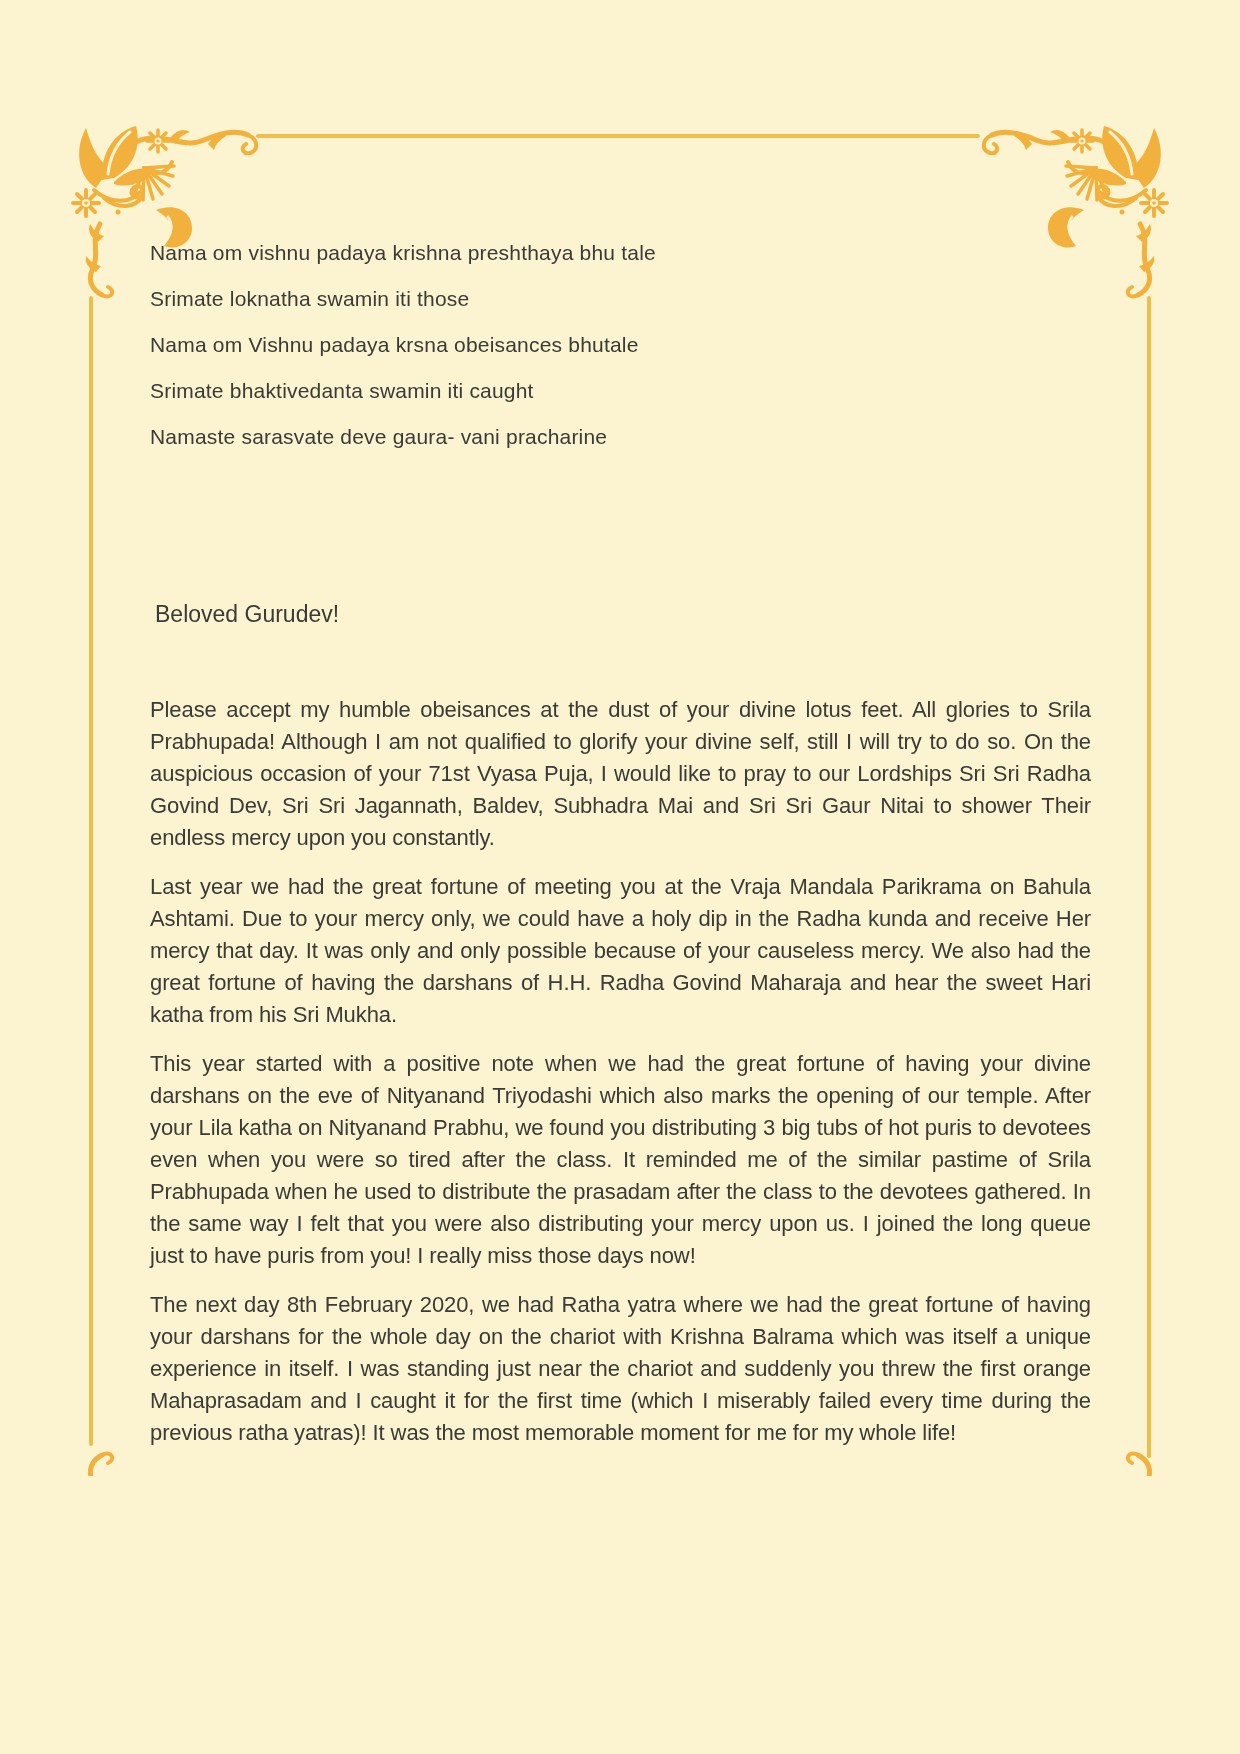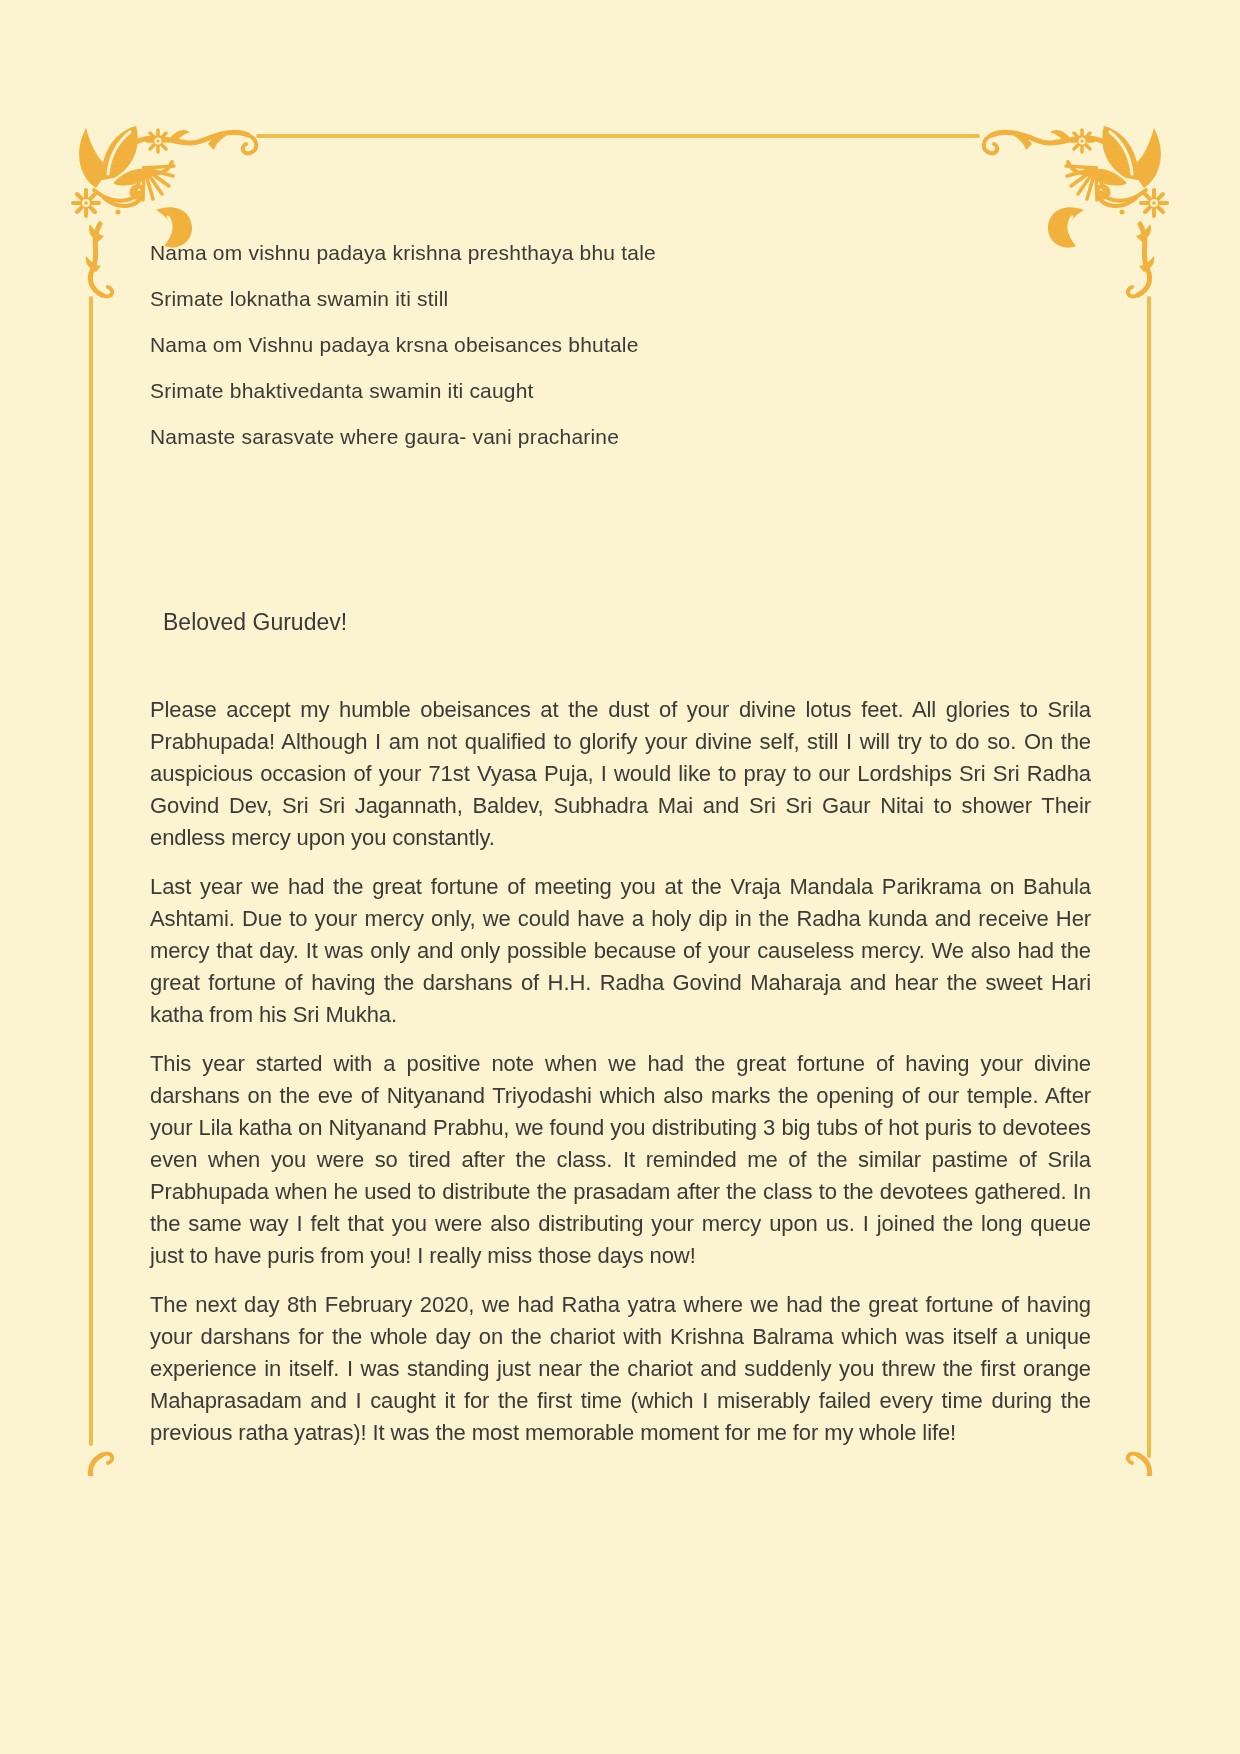--- a/index.html
+++ b/index.html
@@ -17,21 +17,21 @@
   .frame-line.right  { left:1147px; top:296px;  width:4px;  height:1162px; }
   
   .corner { position:absolute; width:190px; height:190px; }
   .corner.tl { left:70px;  top:116px; }
   .corner.tr { left:980px; top:116px; transform:scaleX(-1); }
   .corner.bl { left:70px;  top:1444px; transform:scaleY(-1); }
   .corner.br { left:980px; top:1444px; transform:scale(-1,-1); }
   
   .invocation { position:absolute; left:150px; top:242px; width:900px; }
   .invocation p { margin:0 0 24px 0; font-size:21px; line-height:22px; letter-spacing:0.2px; }
-  .salutation { position:absolute; left:151px; top:598px; margin:12px; font-size:23px; line-height:24px; }
+  .salutation { position:absolute; left:151px; top:598px; margin:4px; font-size:23px; line-height:24px; }
   .letter-body {
     position:absolute; left:150px; top:694px; width:941px;
     font-size:22px; line-height:32px; text-align:justify; letter-spacing:-0.1px;
   }
   .letter-body p { margin:0 0 17px 0; }
   .page-number {
     position:absolute; left:0; right:0; top:1626px;
     text-align:left; font-size:25px; line-height:26px;
   }
   .svg-defs { position:absolute; width:0; height:0; overflow:hidden; }
@@ -124,24 +124,24 @@
     </svg>
   <svg class="corner bl">
       <use href="#corner-ornament"></use>
     </svg>
   <svg class="corner br">
       <use href="#corner-ornament"></use>
     </svg>
 
   <div class="invocation">
     <p>Nama om vishnu padaya krishna preshthaya bhu tale</p>
-    <p>Srimate loknatha swamin iti still</p>
+    <p>Srimate loknatha swamin iti those</p>
     <p>Nama om Vishnu padaya krsna obeisances bhutale</p>
     <p>Srimate bhaktivedanta swamin iti caught</p>
-    <p>Namaste sarasvate where gaura- vani pracharine</p>
+    <p>Namaste sarasvate deve gaura- vani pracharine</p>
   </div>
 
   <p class="salutation">Beloved Gurudev!</p>
 
   <div class="letter-body">
     <p>Please accept my humble obeisances at the dust of your divine lotus feet. All glories to Srila Prabhupada! Although I am not qualified to glorify your divine self, still I will try to do so. On the auspicious occasion of your 71st Vyasa Puja, I would like to pray to our Lordships Sri Sri Radha Govind Dev, Sri Sri Jagannath, Baldev, Subhadra Mai and Sri Sri Gaur Nitai to shower Their endless mercy upon you constantly.</p>
     <p>Last year we had the great fortune of meeting you at the Vraja Mandala Parikrama on Bahula Ashtami. Due to your mercy only, we could have a holy dip in the Radha kunda and receive Her mercy that day. It was only and only possible because of your causeless mercy. We also had the great fortune of having the darshans of H.H. Radha Govind Maharaja and hear the sweet Hari katha from his Sri Mukha.</p>
     <p>This year started with a positive note when we had the great fortune of having your divine darshans on the eve of Nityanand Triyodashi which also marks the opening of our temple. After your Lila katha on Nityanand Prabhu, we found you distributing 3 big tubs of hot puris to devotees even when you were so tired after the class. It reminded me of the similar pastime of Srila Prabhupada when he used to distribute the prasadam after the class to the devotees gathered. In the same way I felt that you were also distributing your mercy upon us. I joined the long queue just to have puris from you! I really miss those days now!</p>
     <p>The next day 8th February 2020, we had Ratha yatra where we had the great fortune of having your darshans for the whole day on the chariot with Krishna Balrama which was itself a unique experience in itself. I was standing just near the chariot and suddenly you threw the first orange Mahaprasadam and I caught it for the first time (which I miserably failed every time during the previous ratha yatras)! It was the most memorable moment for me for my whole life!</p>
   </div>

